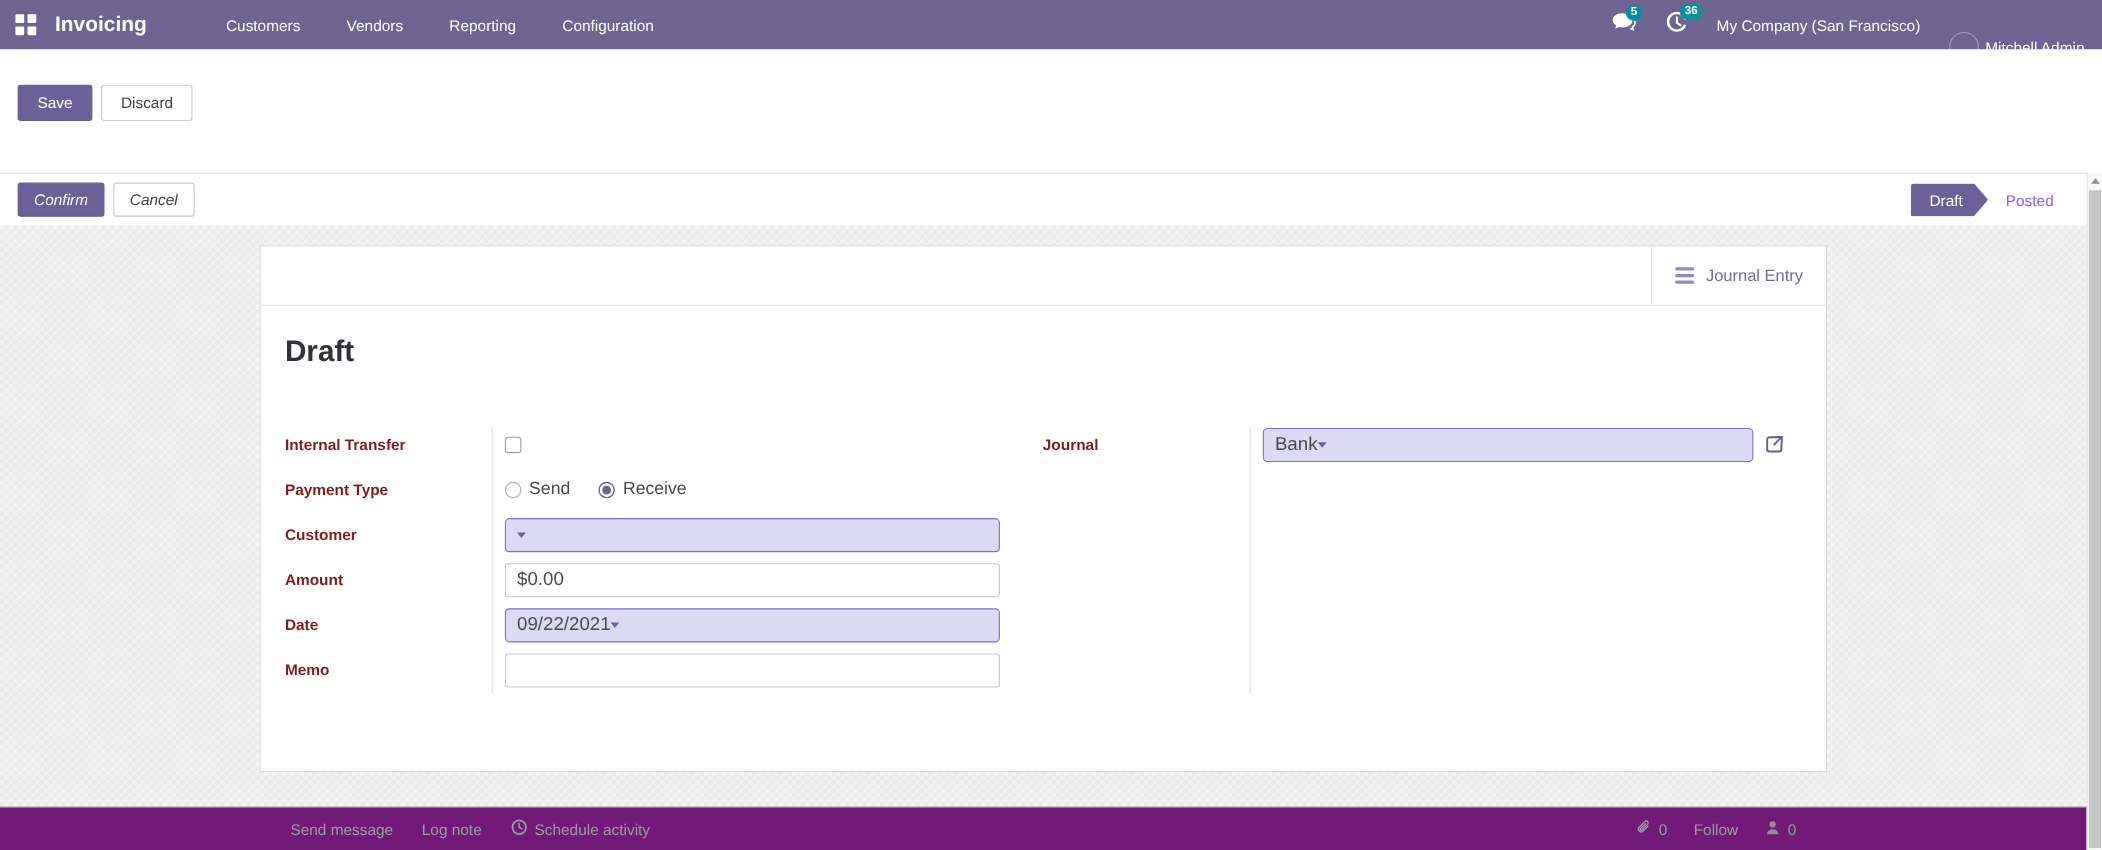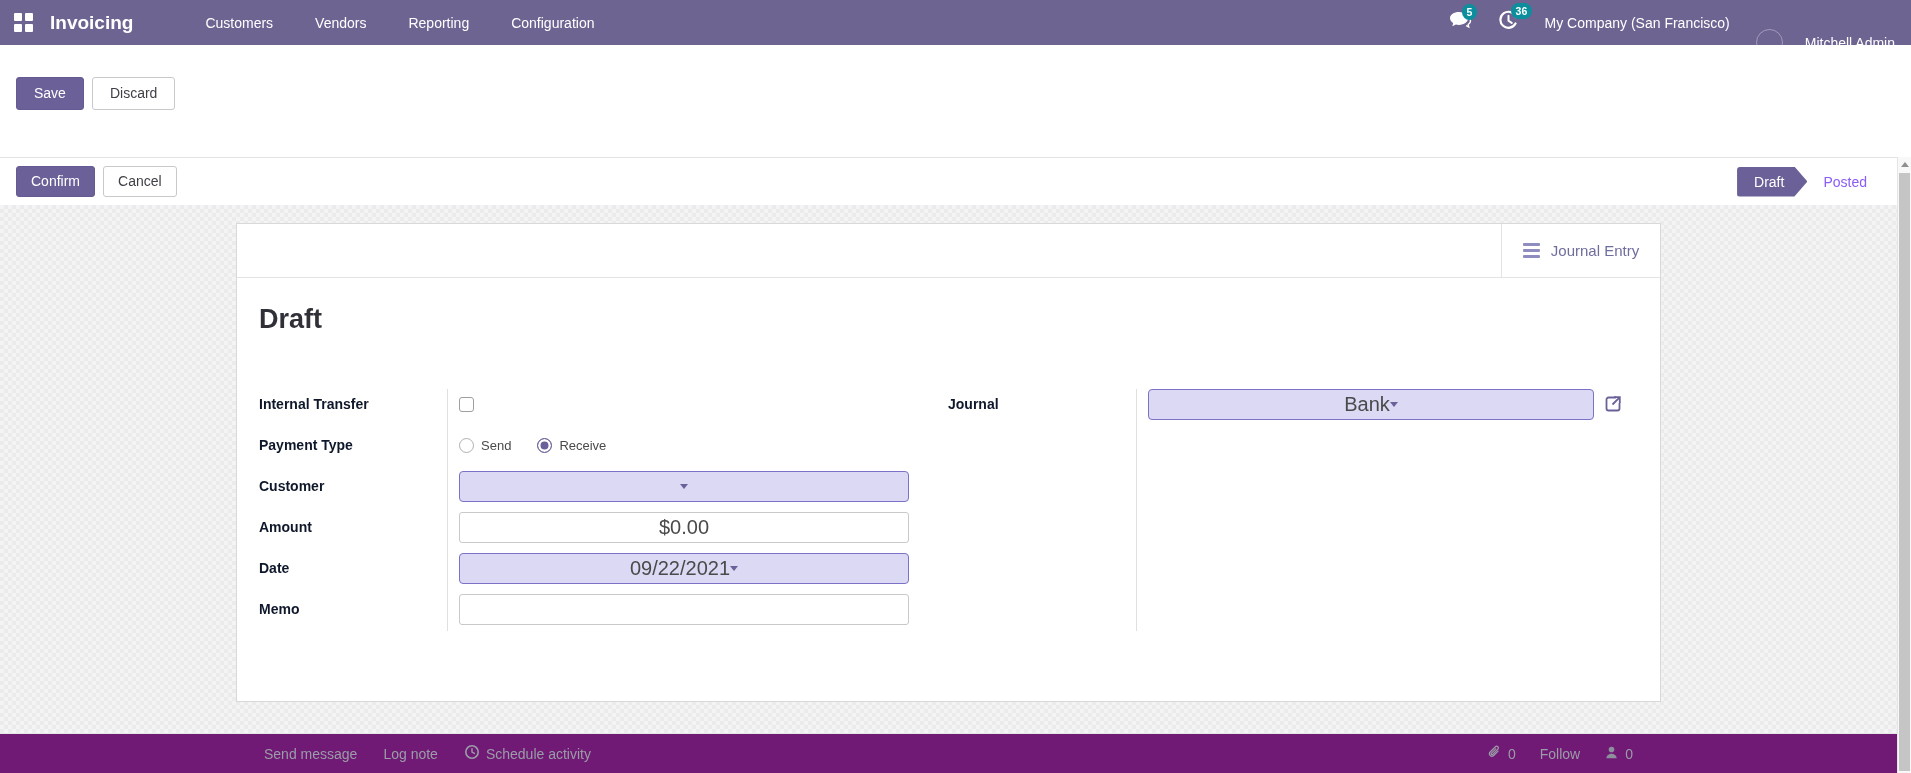--- a/index.html
+++ b/index.html
@@ -10,38 +10,38 @@
   .topbar { height:45px; background:#6e6492; display:flex; align-items:center; padding:0 16px 0 14px; color:#fff; }
   .apps-icon { display:grid; grid-template-columns:8px 8px; grid-template-rows:8px 8px; gap:3px; margin-right:17px; cursor:pointer; }
   .apps-icon i { background:#fff; border-radius:1px; }
   .app-name { font-size:19px; font-weight:600; margin-right:72px; cursor:pointer; }
   .menus { display:flex; gap:42px; font-size:14px; }
   .menus span { cursor:pointer; }
   .topbar-right { margin-left:auto; display:flex; align-items:center; gap:26px; }
   .icon-btn { position:relative; display:flex; cursor:pointer; }
   .badge { position:absolute; top:-7px; left:13px; background:#0c8e9c; color:#fff; font-size:10.5px; font-weight:700; padding:1.5px 5px; border-radius:9px; line-height:1.2; }
   .company { font-size:14px; cursor:pointer; }
-  .user { display:flex; align-items:center; gap:22px; font-size:14px; cursor:pointer;margin-top:40px; }
+  .user { display:flex; align-items:center; gap:6px; font-size:14px; cursor:pointer;margin-top:40px; }
   .avatar { width:27px; height:27px; border-radius:50%; background:radial-gradient(circle at 50% 32%, #e9cda4 0 34%, #a4update 0),radial-gradient(circle at 50% 30%, #ecd2a9 0 33%, #8d6a4e 34% 66%, #54402f 67%); border:1px solid rgba(255,255,255,.35); }
 
   
   .control-panel { height:112px; padding:16px 16px 0 16px; background:#fff; }
   .breadcrumb { font-size:20px; line-height:26px; }
   .bc-link { color:#837b9e; cursor:pointer; }
   .bc-sep { color:#837b9e; margin:0 7px; }
   .bc-current { color:#5c546e; }
   .cp-buttons { margin-top:16px; display:flex; gap:8px; }
   .btn { font-family:inherit; font-size:14px; border-radius:3px; padding:7px 17px; cursor:pointer; border:1px solid transparent; line-height:1.2; }
   .btn-primary { background:#6b6198; color:#fff; border-color:#655b92; }
   .btn-secondary { background:#fff; color:#3f3f46; border-color:#c9c9c9; }
 
   
   .statusrow { height:48px; background:#fff; border-top:1px solid #e3e3e3; display:flex; align-items:center; justify-content:space-between; padding:0 16px; margin-right:14px; }
   .status-left { display:flex; gap:8px; }
-  .btn.sm { padding:6px 14px; }
+  .btn.sm { padding:6px 14px;font-style:italic; }
   .statusbar { display:flex; align-items:center; margin-right:14px; }
   .pill-draft { background:#6b6198; color:#fff; font-size:14px; line-height:30px; padding:0 23px 0 17px; clip-path:polygon(0 0, calc(100% - 13px) 0, 100% 50%, calc(100% - 13px) 100%, 0 100%); border-radius:3px 0 0 3px; cursor:default; }
   .pill-posted { color:#8b5cf6; font-size:14px; margin-left:16px; cursor:pointer; }
 
   
   .content { height:528px; margin-right:14px; background-color:#f4f4f5;
     background-image:
       linear-gradient(45deg,#ebebed 25%,transparent 25%,transparent 75%,#ebebed 75%),
       linear-gradient(45deg,#ebebed 25%,transparent 25%,transparent 75%,#ebebed 75%);
     background-size:8px 8px; background-position:0 0,4px 4px; overflow:hidden; }
@@ -53,34 +53,34 @@
   .sheet-body { padding:0 22px; }
   .sheet-title { font-size:27px; font-weight:700; color:#303038; margin-top:26px; }
 
   .form { margin-top:52px; display:flex; }
   .group { position:relative; }
   .group.left { width:646px; margin-right:43px; }
   .group.right { width:672px; }
   .group::before { content:""; position:absolute; left:188px; top:2px; bottom:2px; width:1px; background:#e0e0e0; }
   .row { display:flex; align-items:center; min-height:34px; margin-bottom:7px; }
   .row.top { align-items:flex-start; }
-  .o-label { width:188px; padding-right:14px; font-size:14px; font-weight:700; color:#0f172a; flex-shrink:0; line-height:1.5; }
+  .o-label { width:188px; padding-right:14px; font-size:14px; font-weight:700; color:#7f1d1d; flex-shrink:0; line-height:1.5; }
   .field { margin-left:12px; display:flex; align-items:center; }
 
-  .inputbox { width:450px; height:31px; border:1px solid #c9c9c9; border-radius:3px; background:#fff; display:flex; align-items:center; justify-content:center; padding:0 10px; font-size:20px; color:#4a4a4a; cursor:text; }
+  .inputbox { width:450px; height:31px; border:1px solid #c9c9c9; border-radius:3px; background:#fff; display:flex; align-items:center; justify-content:flex-start; padding:0 10px; font-size:17px; color:#4a4a4a; cursor:text; }
   .inputbox.r { width:446px; }
   .lav { background:#dbd9f4; border-color:#7b72c7; border-radius:4px; cursor:pointer; }
   .inputbox.disabled { border-color:#dcdcdc; cursor:default; }
   .caret { width:0; height:0; border-left:4px solid transparent; border-right:4px solid transparent; border-top:5px solid #6b6198; }
   .caret.gray { border-top-color:#c2c2c2; }
 
   .checkbox { width:15px; height:15px; border:1px solid #9f9f9f; border-radius:3px; background:#fff; cursor:pointer; }
   .radio { width:15px; height:15px; border-radius:50%; border:1px solid #b0b0b0; background:#fff; cursor:pointer; flex-shrink:0; }
   .radio.on { border-color:#6b6198; background:#6b6198; box-shadow:inset 0 0 0 2.5px #fff; }
-  .radio-label { margin-left:7px; font-size:13px; color:#4a4a4a; cursor:pointer; }
+  .radio-label { margin-left:7px; font-size:16px; color:#4a4a4a; cursor:pointer; }
   .radio.second { margin-left:26px; }
 
   .ext-link { margin-left:9px; display:flex; cursor:pointer; }
 
   
   .chatter { position:absolute; left:0; right:14px; bottom:0; height:40px; background:#701a75; border-top:1px solid #e6e6e6; }
   .chatter-inner { width:1425px; height:100%; margin:0 auto; padding:0 28px; display:flex; align-items:center; justify-content:space-between; color:#9a9da7; font-size:14px; }
   .chatter-left { display:flex; align-items:center; gap:26px; }
   .chatter-right { display:flex; align-items:center; gap:24px; }
   .chat-item { display:flex; align-items:center; gap:6px; cursor:pointer; }

